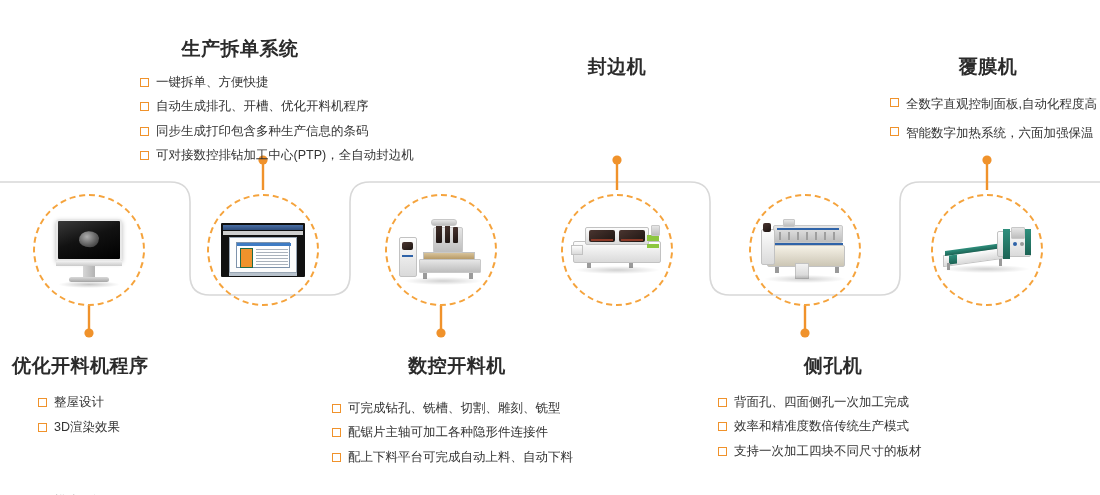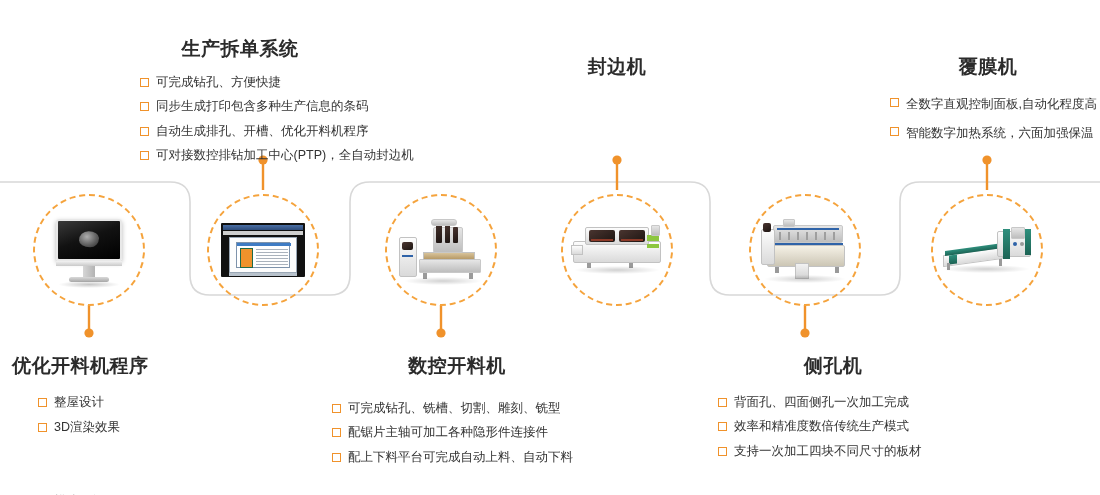--- a/index.html
+++ b/index.html
@@ -210,23 +210,23 @@
       <div class="m-teal" style="left:8px;  top:44px; width:8px;  height:9px; transform:skewY(-8deg);"></div>
       <div class="m-foot" style="left:6px;  top:52px; width:3px; height:7px;"></div>
       <div class="m-foot" style="left:58px; top:48px; width:3px; height:7px;"></div>
       <div class="m-shadow" style="left:2px; top:54px; width:86px; height:8px;"></div>
     </div>
   </div>
 
   <div class="group" style="left:140px; top:38px;">
     <div class="g-title center-title" style="width:200px;">生产拆单系统</div>
     <ul class="g-list">
-      <li>可完成钻孔、方便快捷</li>
+      <li>一键拆单、方便快捷</li>
+      <li>自动生成排孔、开槽、优化开料机程序</li>
       <li>同步生成打印包含多种生产信息的条码</li>
-      <li>自动生成排孔、开槽、优化开料机程序</li>
       <li>可对接数控排钻加工中心(PTP)，全自动封边机</li>
     </ul>
   </div>
 
   <div class="group" style="left:507px; top:56px;">
     <div class="g-title center-title" style="width:220px;">封边机</div>
   </div>
 
   <div class="group" style="left:890px; top:56px;">
     <div class="g-title center-title" style="width:196px;">覆膜机</div>

